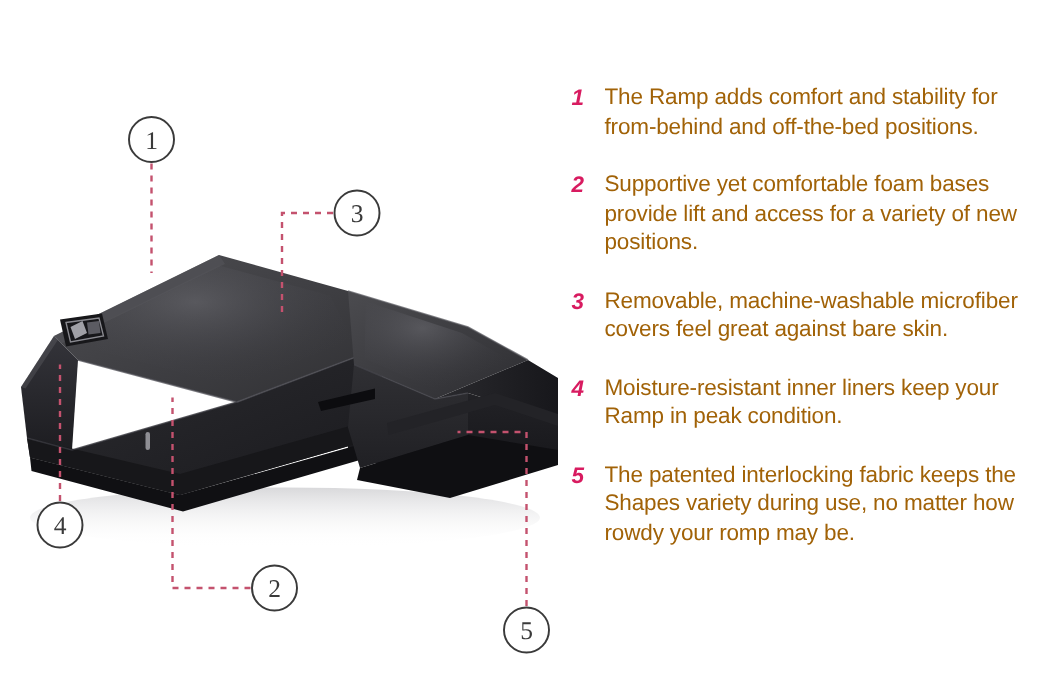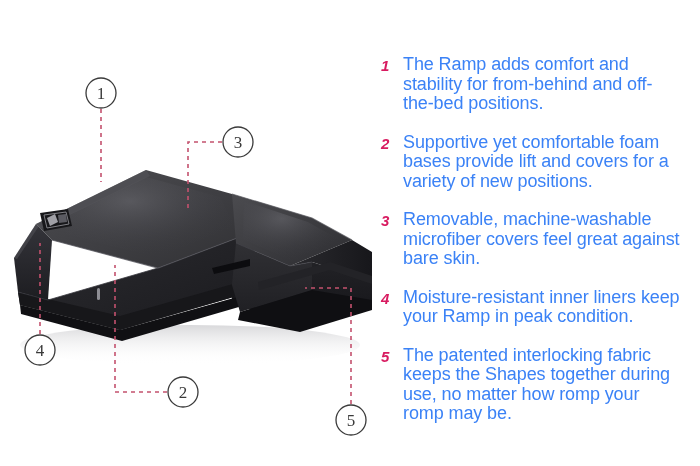--- a/index.html
+++ b/index.html
@@ -64,23 +64,23 @@
     font-weight: bold;
     font-style: italic;
     font-size: 15px;
     color: #d81b60;
     line-height: 19px;
     padding-top: 1px;
   }
   .feature-text {
     flex: 1 1 auto;
     font-family: "Liberation Sans", sans-serif;
-    font-size: 18px;
+    font-size: 15px;
     line-height: 19.5px;
-    color: #3b82f6;
+    color: #a16207;
     letter-spacing: -0.1px;
   }
 </style>
 </head>
 <body>
 
 <div id="page">
 
   <div id="illustration">
 
@@ -220,32 +220,32 @@
 
   <div id="features">
 
     <div class="feature">
       <div class="feature-num">1</div>
       <div class="feature-text">The Ramp adds comfort and stability for from-behind and off-the-bed positions.</div>
     </div>
 
     <div class="feature">
       <div class="feature-num">2</div>
-      <div class="feature-text">Supportive yet comfortable foam bases provide lift and covers for a variety of new positions.</div>
+      <div class="feature-text">Supportive yet comfortable foam bases provide lift and access for a variety of new positions.</div>
     </div>
 
     <div class="feature">
       <div class="feature-num">3</div>
       <div class="feature-text">Removable, machine-washable microfiber covers feel great against bare skin.</div>
     </div>
 
     <div class="feature">
       <div class="feature-num">4</div>
       <div class="feature-text">Moisture-resistant inner liners keep your Ramp in peak condition.</div>
     </div>
 
     <div class="feature">
       <div class="feature-num">5</div>
-      <div class="feature-text">The patented interlocking fabric keeps the Shapes together during use, no matter how romp your romp may be.</div>
+      <div class="feature-text">The patented interlocking fabric keeps the Shapes variety during use, no matter how rowdy your romp may be.</div>
     </div>
 
   </div>
 </div>
 
 </body></html>

